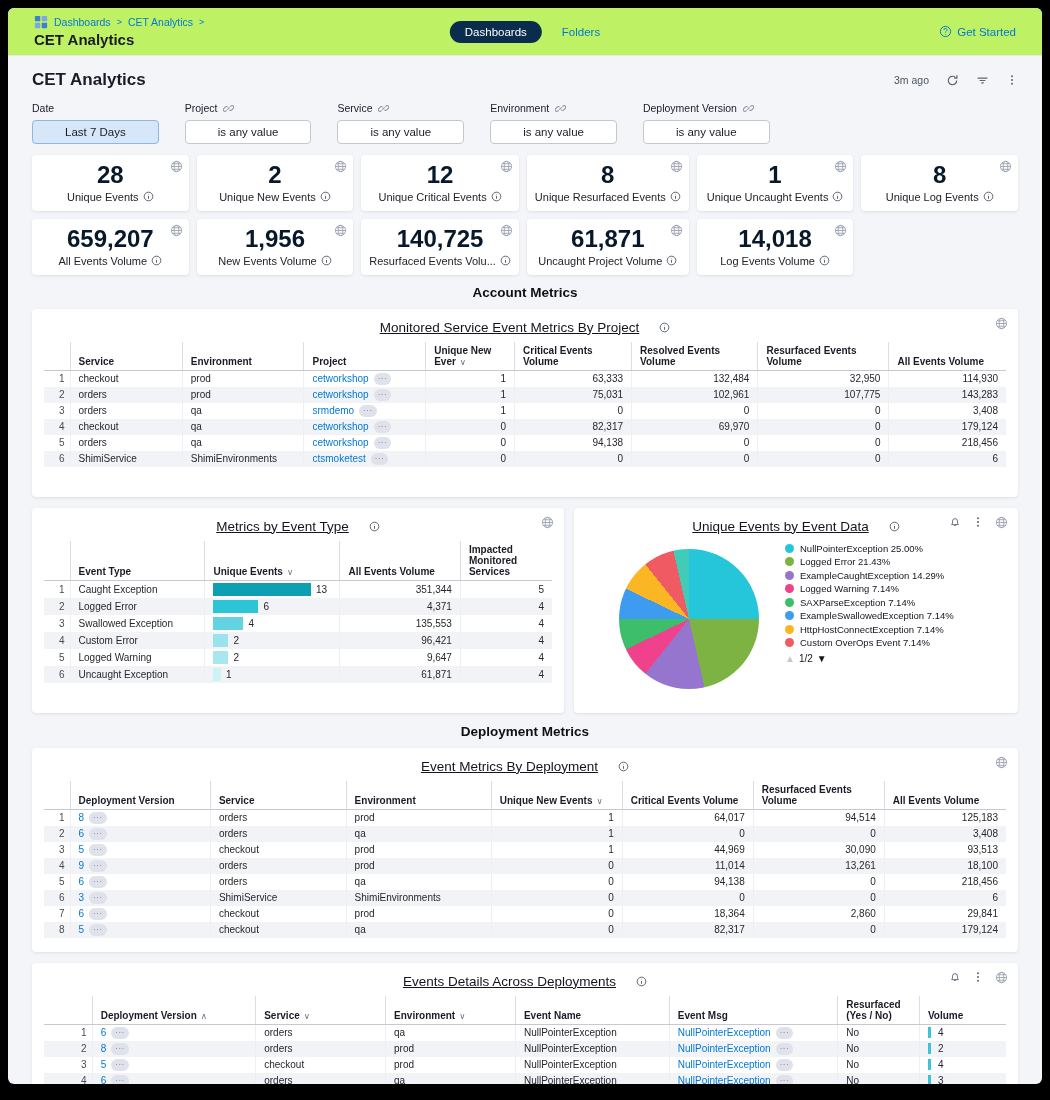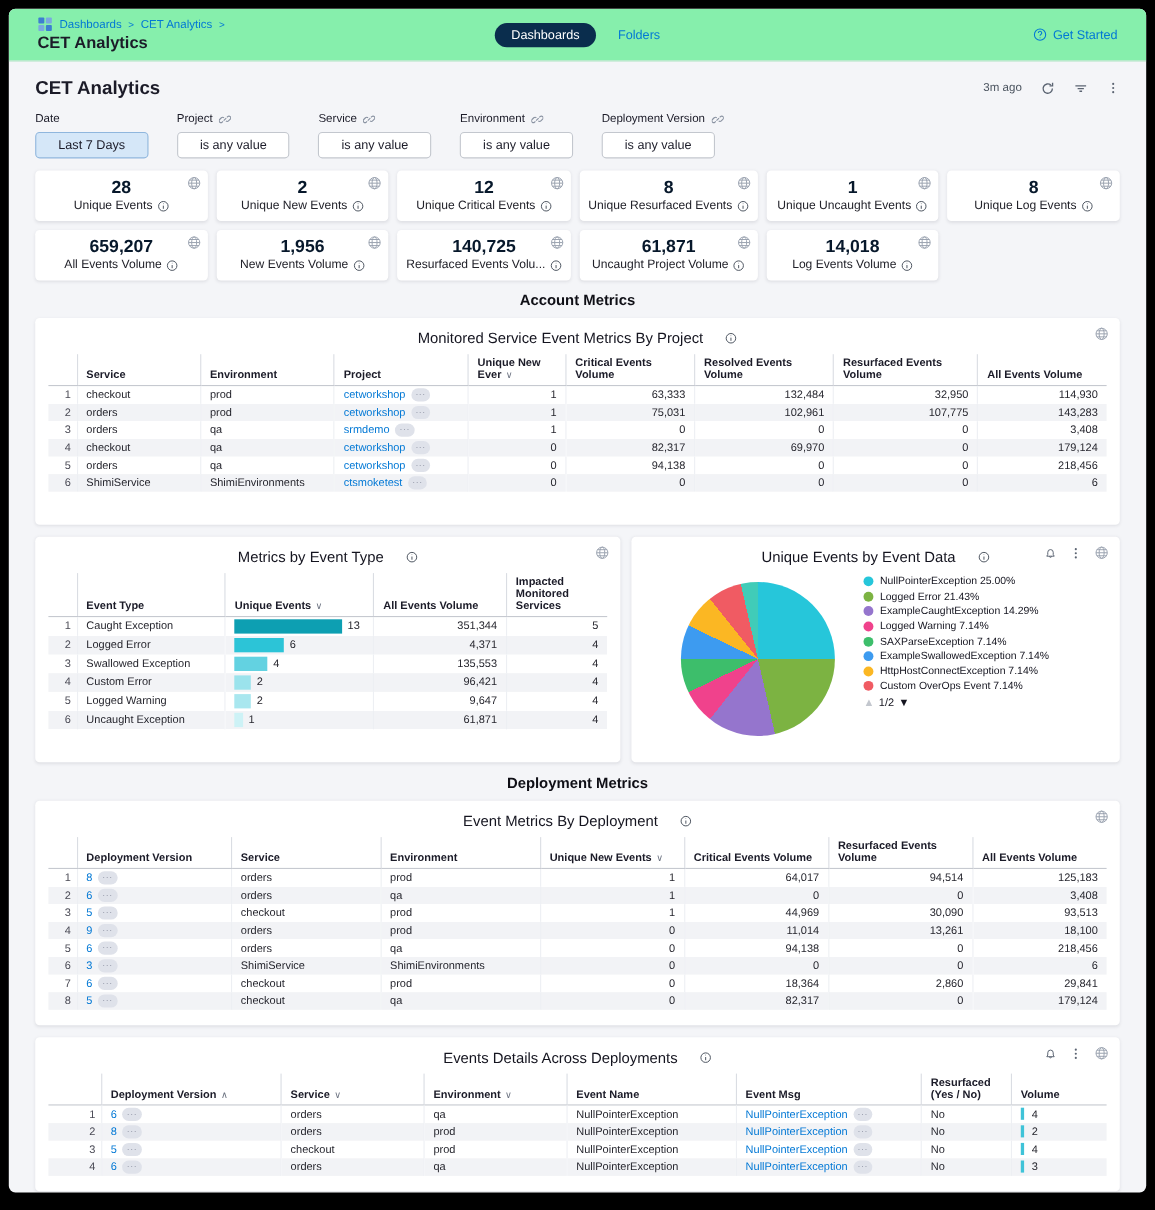--- a/index.html
+++ b/index.html
@@ -1,52 +1,52 @@
 <!DOCTYPE html>
 <html><head>
 <meta charset="utf-8">
 <style>
   * { box-sizing: border-box; margin: 0; padding: 0; }
   body { font-family: "Liberation Sans", sans-serif; }
   .frame { width: 1050px; height: 1100px; background: #000; padding: 8px 8px 16px 8px; }
   .page { width: 100%; height: 100%; background: #f4f5f8; border-radius: 6px; overflow: hidden; display: flex; flex-direction: column; }
 
   
-  .topbar { background: #86efac; flex: 0 0 48px; display: flex; align-items: center; position: relative; padding: 0 26px; border-bottom: 1px solid #e7e8ea; }
+  .topbar { background: #bef264; flex: 0 0 48px; display: flex; align-items: center; position: relative; padding: 0 26px; border-bottom: 1px solid #e7e8ea; }
   .tb-left { display: flex; flex-direction: column; gap: 2px; }
   .crumb-row { display: flex; align-items: center; gap: 6px; font-size: 10.5px; }
   .crumb-row a { color: #0278d5; text-decoration: none; }
   .crumb-sep { color: #0278d5; font-size: 9px; }
   .page-title { font-size: 15px; font-weight: bold; color: #1b1b28; }
   .tb-tabs { position: absolute; left: 50%; transform: translateX(-50%); display: flex; align-items: center; gap: 20px; }
   .tab-active { background: #0a2d4d; color: #fff; padding: 5px 15px; border-radius: 13px; font-size: 11.5px; cursor: pointer; }
   .tab-inactive { color: #0278d5; font-size: 11.5px; cursor: pointer; }
   .tb-right { margin-left: auto; color: #0278d5; font-size: 11.5px; display: flex; gap: 5px; align-items: center; cursor: pointer; }
 
   .content { flex: 1; padding: 12px 24px 0; overflow: hidden; }
   .dash-head { display: flex; align-items: center; margin: 2px 0 12px; }
   .dash-title { font-size: 17px; font-weight: bold; color: #1b1b28; }
   .dash-controls { margin-left: auto; display: flex; align-items: center; gap: 17px; color: #4c5560; font-size: 10.5px; }
   .dash-controls .ic { cursor: pointer; display: inline-flex; }
 
   .filters { display: flex; gap: 26px; margin-bottom: 11px; }
   .flabel { font-size: 10.5px; color: #1b1b28; display: flex; gap: 6px; align-items: center; margin-bottom: 6px; }
-  .chip { font-size: 11.5px; color: #1b1b28; background: #fff; border: 1px solid #c3c7ce; border-radius: 4px; padding: 5px 20px; display: inline-block; cursor: pointer; }
+  .chip { font-size: 11.5px; color: #1b1b28; background: #fff; border: 1px solid #c3c7ce; border-radius: 4px; padding: 5px 32px; display: inline-block; cursor: pointer; }
   .chip.active { background: #d5e7f8; border-color: #8fb6dd; }
 
   .tiles { display: grid; grid-template-columns: repeat(6, 1fr); gap: 8px; margin-bottom: 10px; }
   .tile { background: #fff; border-radius: 4px; box-shadow: 0 1px 3px rgba(40,41,61,.10); padding: 6px 8px 8px; text-align: center; position: relative; }
   .tile .globe-pos { position: absolute; top: 5px; right: 6px; }
-  .tile-val { font-size: 16px; font-weight: bold; color: #07182b; line-height: 1.2; }
+  .tile-val { font-size: 24px; font-weight: bold; color: #07182b; line-height: 1.2; }
   .tile-lbl { font-size: 11px; color: #22222a; margin-top: 1px; display: flex; justify-content: center; gap: 4px; align-items: center; white-space: nowrap; overflow: hidden; }
 
   .section { text-align: center; font-size: 13.5px; font-weight: bold; color: #0f0f16; margin: 2px 0 9px; }
 
   .card { background: #fff; border-radius: 4px; box-shadow: 0 1px 3px rgba(40,41,61,.10); padding: 7px 12px 14px; position: relative; margin-bottom: 11px; }
-  .card-head { text-align: center; font-size: 13.5px; color: #14141f; padding: 4px 0 1px; display: flex; justify-content: center; align-items: center; gap: 20px; }
+  .card-head { text-align: center; font-size: 13.5px; color: #14141f; padding: 4px 0 1px; display: flex; justify-content: center; align-items: center; gap: 20px; text-decoration: underline; }
   .card-icons { position: absolute; top: 8px; right: 10px; display: flex; gap: 11px; align-items: center; }
   .card-icons .ic { cursor: pointer; display: inline-flex; }
 
   table { width: 100%; border-collapse: collapse; table-layout: fixed; margin-top: 6px; }
   th { font-size: 10px; font-weight: bold; color: #1b1b28; text-align: left; padding: 3px 8px; border-bottom: 1px solid #c6c9d0; border-left: 1px solid #dadde3; white-space: pre-line; vertical-align: bottom; overflow: hidden; }
   th.idx, td.idx { width: 26px; border-left: none; text-align: right; color: #4a4a55; padding: 2px 5px 2px 0; }
   td { font-size: 10px; color: #26262e; padding: 2px 8px; border-left: 1px solid #edeff3; overflow: hidden; white-space: nowrap; text-overflow: ellipsis; }
   tbody tr:nth-child(even) { background: #f2f3f6; }
   td.num { text-align: right; }
   .lnk { color: #0278d5; cursor: pointer; }

